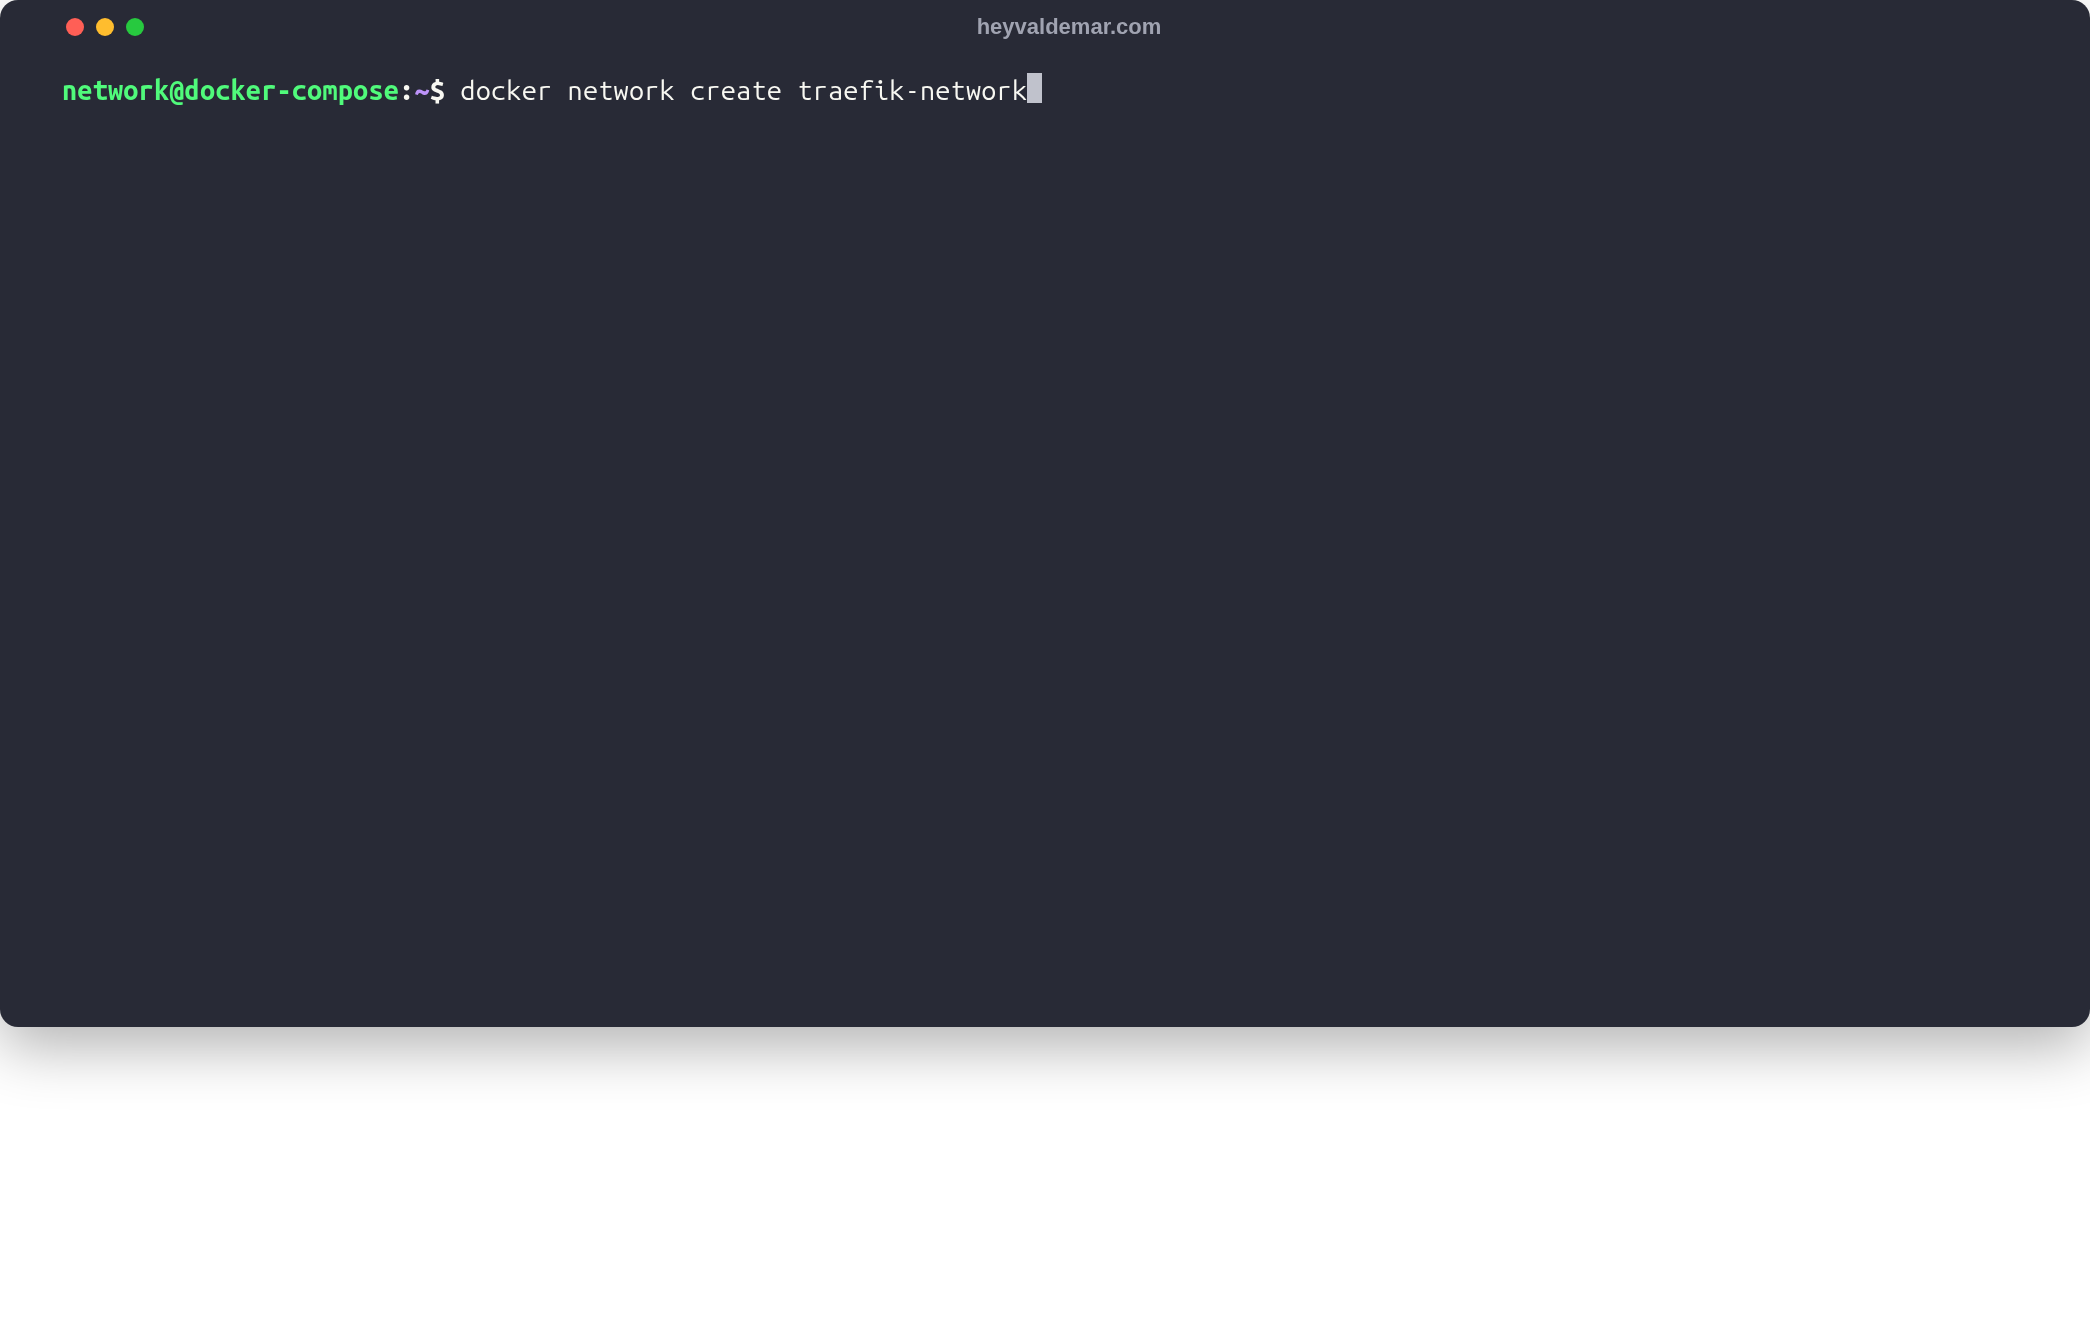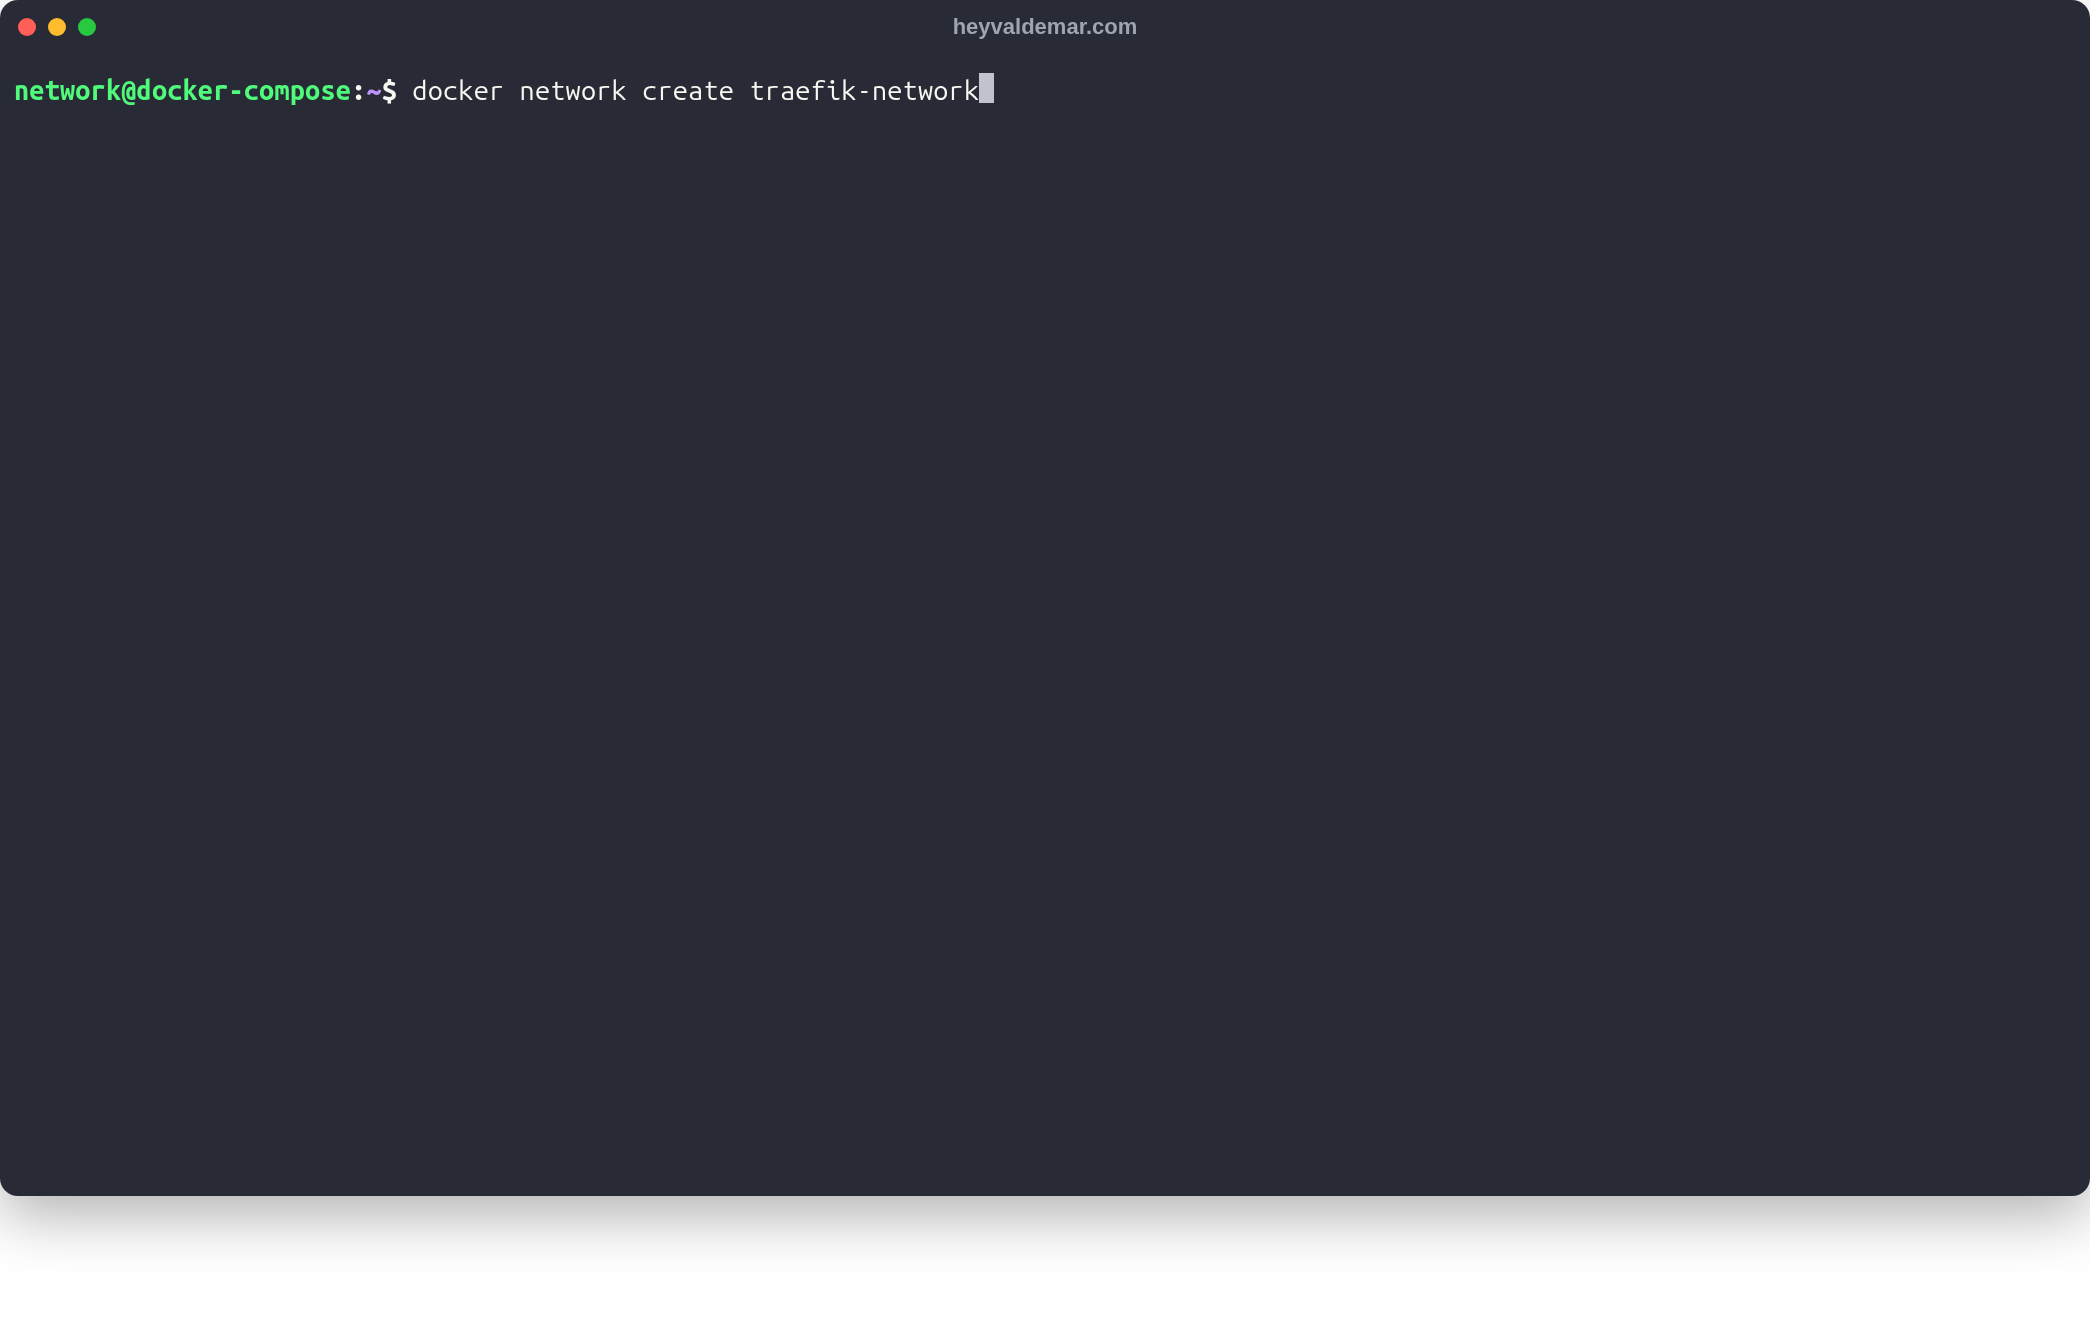--- a/index.html
+++ b/index.html
@@ -12,27 +12,28 @@
       background: #ffffff;
       font-family: "SF Mono", "Monaco", "Menlo", "Consolas", "Ubuntu Mono", monospace;
       display: flex;
       align-items: flex-start;
       justify-content: center;
       min-height: 100vh;
     }
     
     .terminal-window {
       width: 2090px;
-      height: 1196px;
+      height: 1027px;
       background: #282a36;
       border-radius: 18px;
       overflow: hidden;
       display: flex;
       flex-direction: column;
       box-shadow: 0 20px 60px rgba(0,0,0,0.3);
+      padding-left: 48px;
     }
     
     .titlebar {
       height: 54px;
       display: flex;
       align-items: center;
       padding: 0 18px;
       position: relative;
       flex-shrink: 0;
     }

